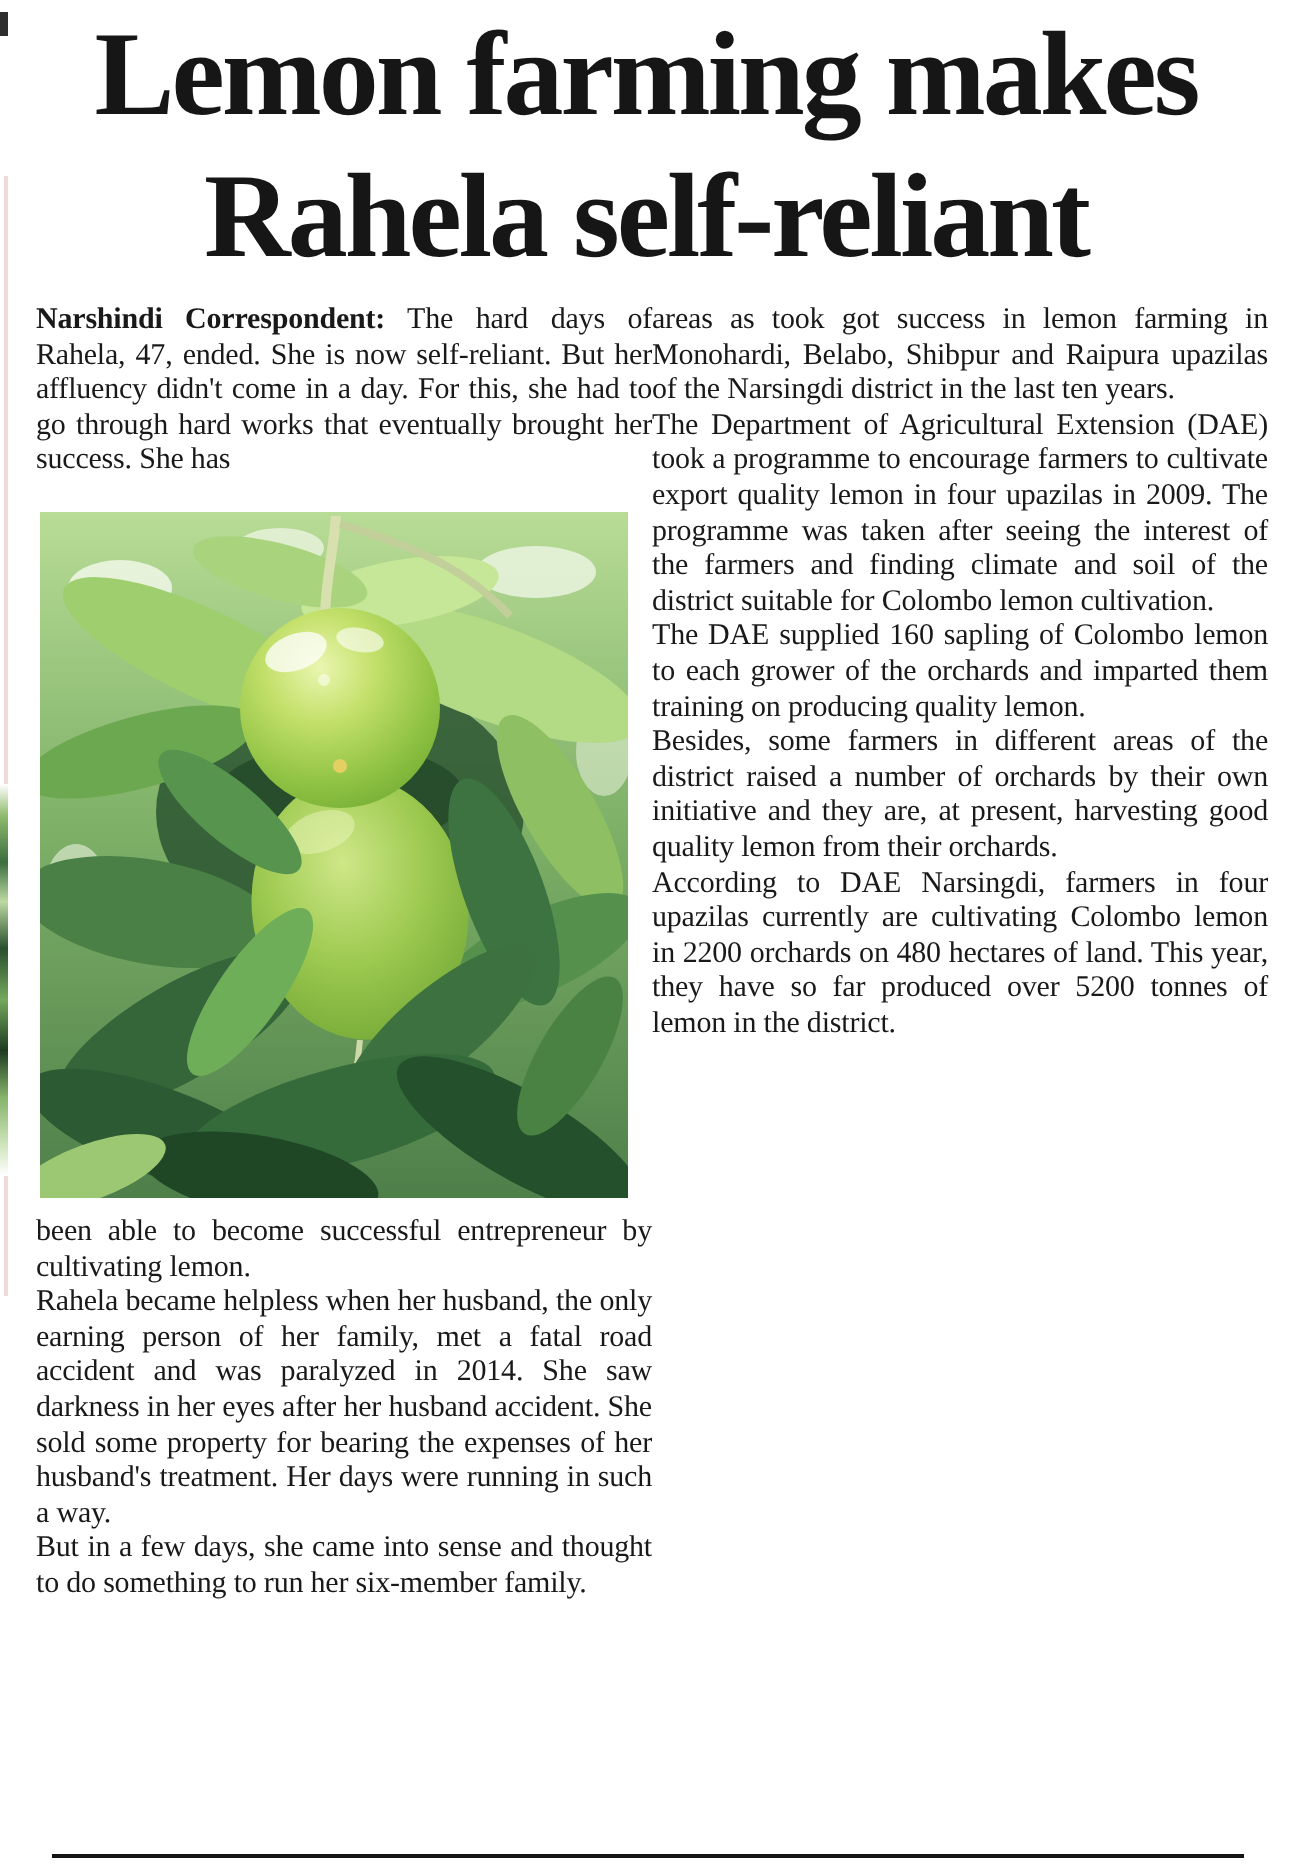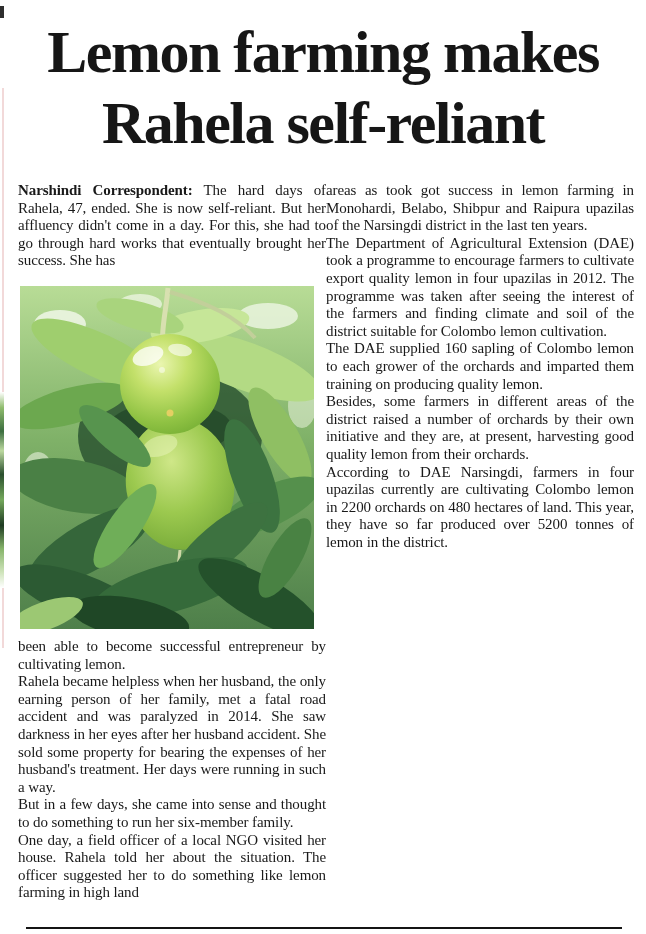--- a/index.html
+++ b/index.html
@@ -5,21 +5,21 @@
   html,body{margin:0;padding:0;background:#ffffff;}
   .page{
     position:relative;
     width:646px;height:934px;
     background:#ffffff;
     overflow:hidden;
     font-family:"Liberation Serif", serif;
     color:#191919;
   }
   .headline{
-    margin:15px;
+    margin:0;
     padding-top:2px;
     text-align:center;
     font-family:"Liberation Serif", serif;
     font-weight:700;
     font-size:60px;
     line-height:71px;
     letter-spacing:-1.5px;
     color:#161616;
   }
   .columns{
@@ -145,26 +145,25 @@
           <ellipse cx="240" cy="312" rx="70" ry="22" fill="#24512b" transform="rotate(30 240 312)"></ellipse>
           <ellipse cx="110" cy="332" rx="60" ry="20" fill="#1f4726" transform="rotate(10 110 332)"></ellipse>
           <ellipse cx="265" cy="272" rx="45" ry="16" fill="#498243" transform="rotate(-60 265 272)"></ellipse>
           <ellipse cx="25" cy="330" rx="40" ry="14" fill="#9cc873" transform="rotate(-20 25 330)"></ellipse>
         </svg>
       </figure>
 
       <p>been able to become successful entrepreneur by cultivating lemon.</p>
       <p>Rahela became helpless when her husband, the only earning person of her family, met a fatal road accident and was paralyzed in 2014. She saw darkness in her eyes after her husband accident. She sold some property for bearing the expenses of her husband's treatment. Her days were running in such a way.</p>
       <p>But in a few days, she came into sense and thought to do something to run her six-member family.</p>
-      <p>One day, a field officer of a local NGO visited her house. Rahela told her about the situation. The officer suggested her to do something like lemon farming in high land</p>
     </div>
 
     <div class="col">
       <p>areas as took got success in lemon farming in Monohardi, Belabo, Shibpur and Raipura upazilas of the Narsingdi district in the last ten years.</p>
-      <p>The Department of Agricultural Extension (DAE) took a programme to encourage farmers to cultivate export quality lemon in four upazilas in 2012. The programme was taken after seeing the interest of the farmers and finding climate and soil of the district suitable for Colombo lemon cultivation.</p>
+      <p>The Department of Agricultural Extension (DAE) took a programme to encourage farmers to cultivate export quality lemon in four upazilas in 2009. The programme was taken after seeing the interest of the farmers and finding climate and soil of the district suitable for Colombo lemon cultivation.</p>
       <p>The DAE supplied 160 sapling of Colombo lemon to each grower of the orchards and imparted them training on producing quality lemon.</p>
       <p>Besides, some farmers in different areas of the district raised a number of orchards by their own initiative and they are, at present, harvesting good quality lemon from their orchards.</p>
       <p>According to DAE Narsingdi, farmers in four upazilas currently are cultivating Colombo lemon in 2200 orchards on 480 hectares of land. This year, they have so far produced over 5200 tonnes of lemon in the district.</p>
     </div>
 
   </div>
 
   <div class="bottom-rule"></div>
   <div class="edge-pink-line"></div>
   <div class="edge-photo-sliver"></div>

